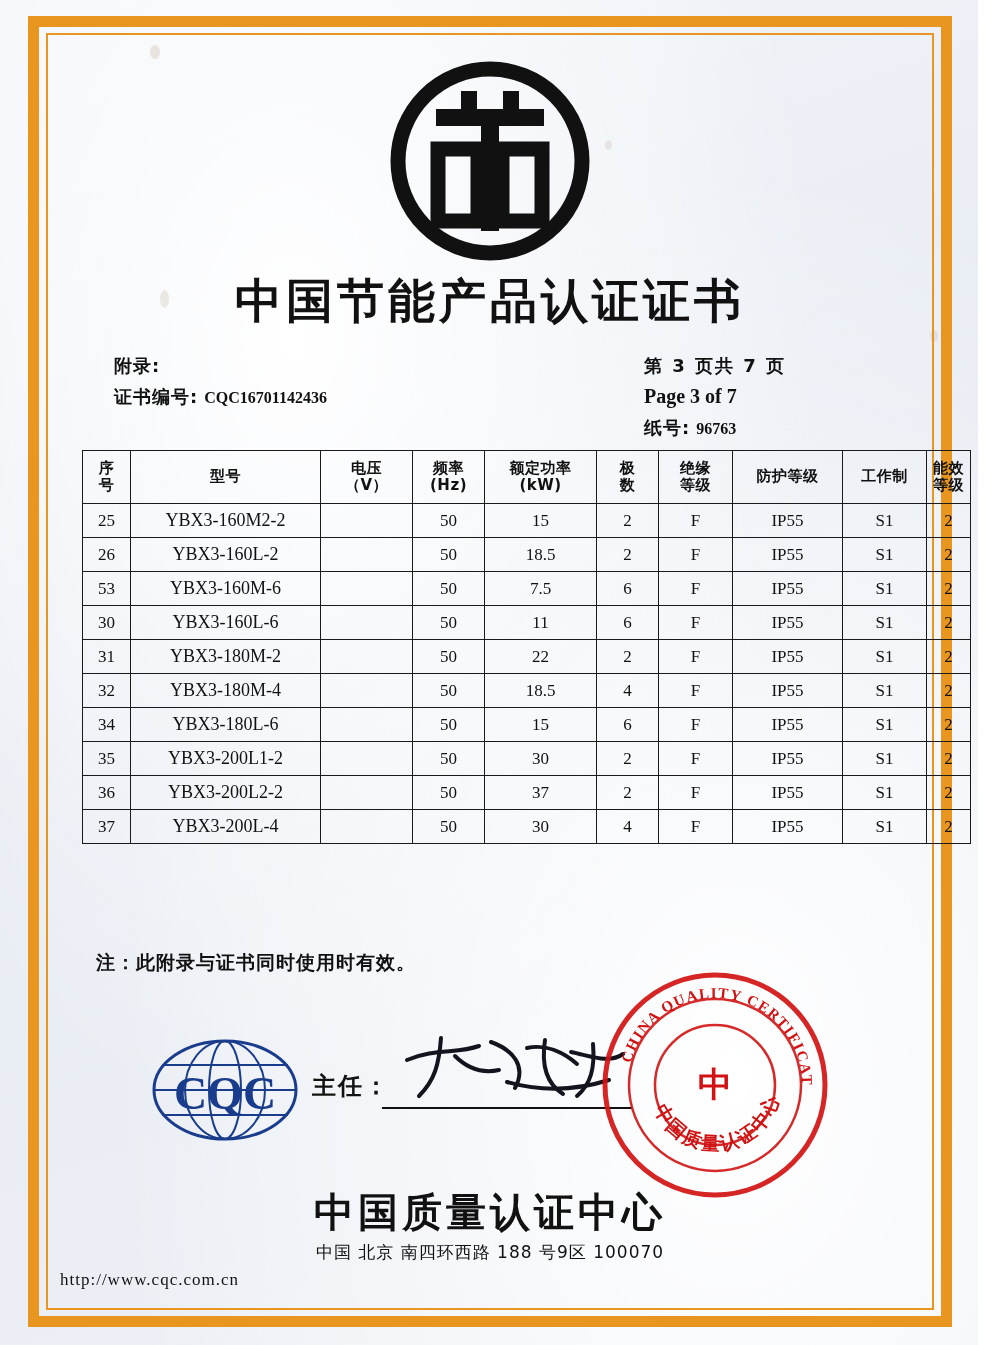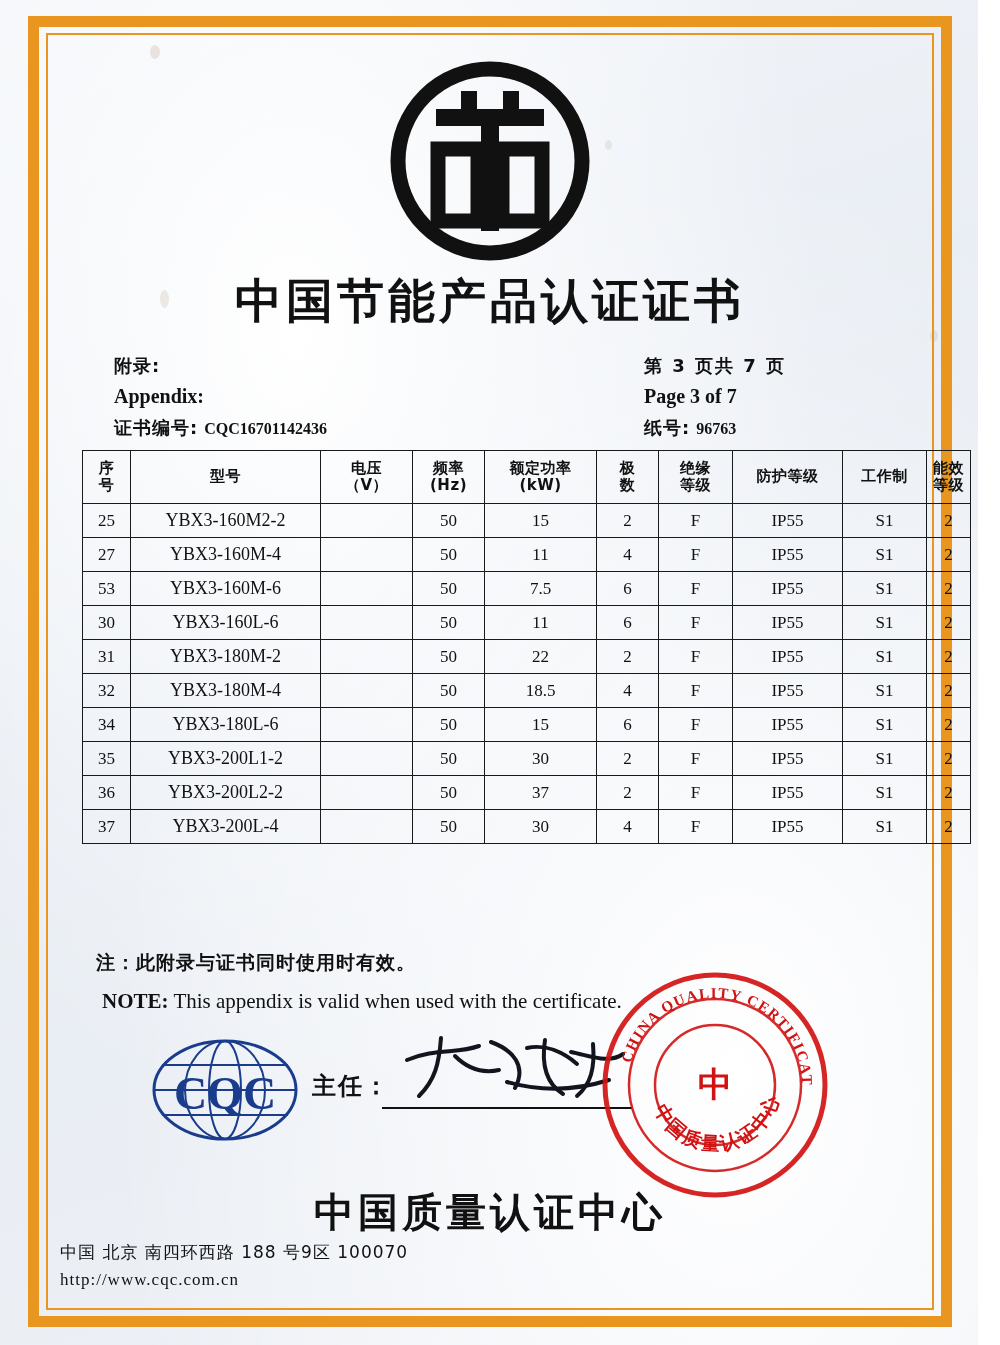--- a/index.html
+++ b/index.html
@@ -227,20 +227,21 @@
     font-weight: bold;
     font-size: 40px;
     letter-spacing: 4px;
     color: #111;
   }
   .addr {
     position: absolute;
     top: 1196px;
     left: 0;
     right: 0;
+    text-align: center;
     font-family: "DejaVu Sans", sans-serif;
     font-size: 17px;
     letter-spacing: 1px;
     color: #111;
   }
   .url {
     position: absolute;
     top: 1225px;
     left: 0;
     right: 0;
@@ -284,21 +285,20 @@
         <path d="M48 88 h40 v72 h-40 z" fill="none" stroke="#111" stroke-width="15"></path>
         <path d="M112 88 h40 v72 h-40 z" fill="none" stroke="#111" stroke-width="15"></path>
       </svg>
     </div>
 
     <div class="cert-title">中国节能产品认证证书</div>
 
     <div class="info">
       <div class="left-col">
         <div class="row"><span class="cn">附录:</span></div>
-        <div class="row"><span class="en">Appendix:</span></div>
         <div class="row">
           <span class="cn">证书编号:</span><span class="val">CQC16701142436</span>
         </div>
       </div>
       <div class="right-col">
         <div class="row"><span class="page-cn">第 3 页共 7 页</span></div>
         <div class="row"><span class="en">Page 3 of 7</span></div>
         <div class="row">
           <span class="cn">纸号:</span><span class="val">96763</span>
         </div>
@@ -366,26 +366,26 @@
             <td class="volt"></td>
             <td>50</td>
             <td>15</td>
             <td>2</td>
             <td>F</td>
             <td>IP55</td>
             <td>S1</td>
             <td>2</td>
           </tr>
           <tr>
-            <td>27</td>
-            <td class="model">YBX3-160M-4</td>
-            <td class="volt"></td>
-            <td>50</td>
-            <td>11</td>
-            <td>4</td>
+            <td>26</td>
+            <td class="model">YBX3-160L-2</td>
+            <td class="volt"></td>
+            <td>50</td>
+            <td>18.5</td>
+            <td>2</td>
             <td>F</td>
             <td>IP55</td>
             <td>S1</td>
             <td>2</td>
           </tr>
           <tr>
             <td>53</td>
             <td class="model">YBX3-160M-6</td>
             <td class="volt"></td>
             <td>50</td>
@@ -477,21 +477,20 @@
             <td>4</td>
             <td>F</td>
             <td>IP55</td>
             <td>S1</td>
             <td>2</td>
           </tr>
         </tbody>
     </table>
 
     <div class="note-cn">注：此附录与证书同时使用时有效。</div>
-    <div class="note-en"><b>NOTE:</b><span> This appendix is valid when used with the certificate.</span></div>
 
     <div class="cqc-logo">
       <svg viewBox="0 0 150 106" width="150" height="106" aria-hidden="true">
         <ellipse cx="75" cy="53" rx="71" ry="49" fill="none" stroke="#1a3c8c" stroke-width="3"></ellipse>
         <ellipse cx="75" cy="53" rx="40" ry="49" fill="none" stroke="#1a3c8c" stroke-width="2"></ellipse>
         <ellipse cx="75" cy="53" rx="16" ry="49" fill="none" stroke="#1a3c8c" stroke-width="2"></ellipse>
         <line x1="4" y1="53" x2="146" y2="53" stroke="#1a3c8c" stroke-width="2"></line>
         <path d="M12 28 H138" stroke="#1a3c8c" stroke-width="2" fill="none"></path>
         <path d="M12 78 H138" stroke="#1a3c8c" stroke-width="2" fill="none"></path>
         <text x="75" y="72" font-family="Liberation Serif, serif" font-size="46" font-weight="bold" fill="#1a3c8c" text-anchor="middle">CQC</text>

